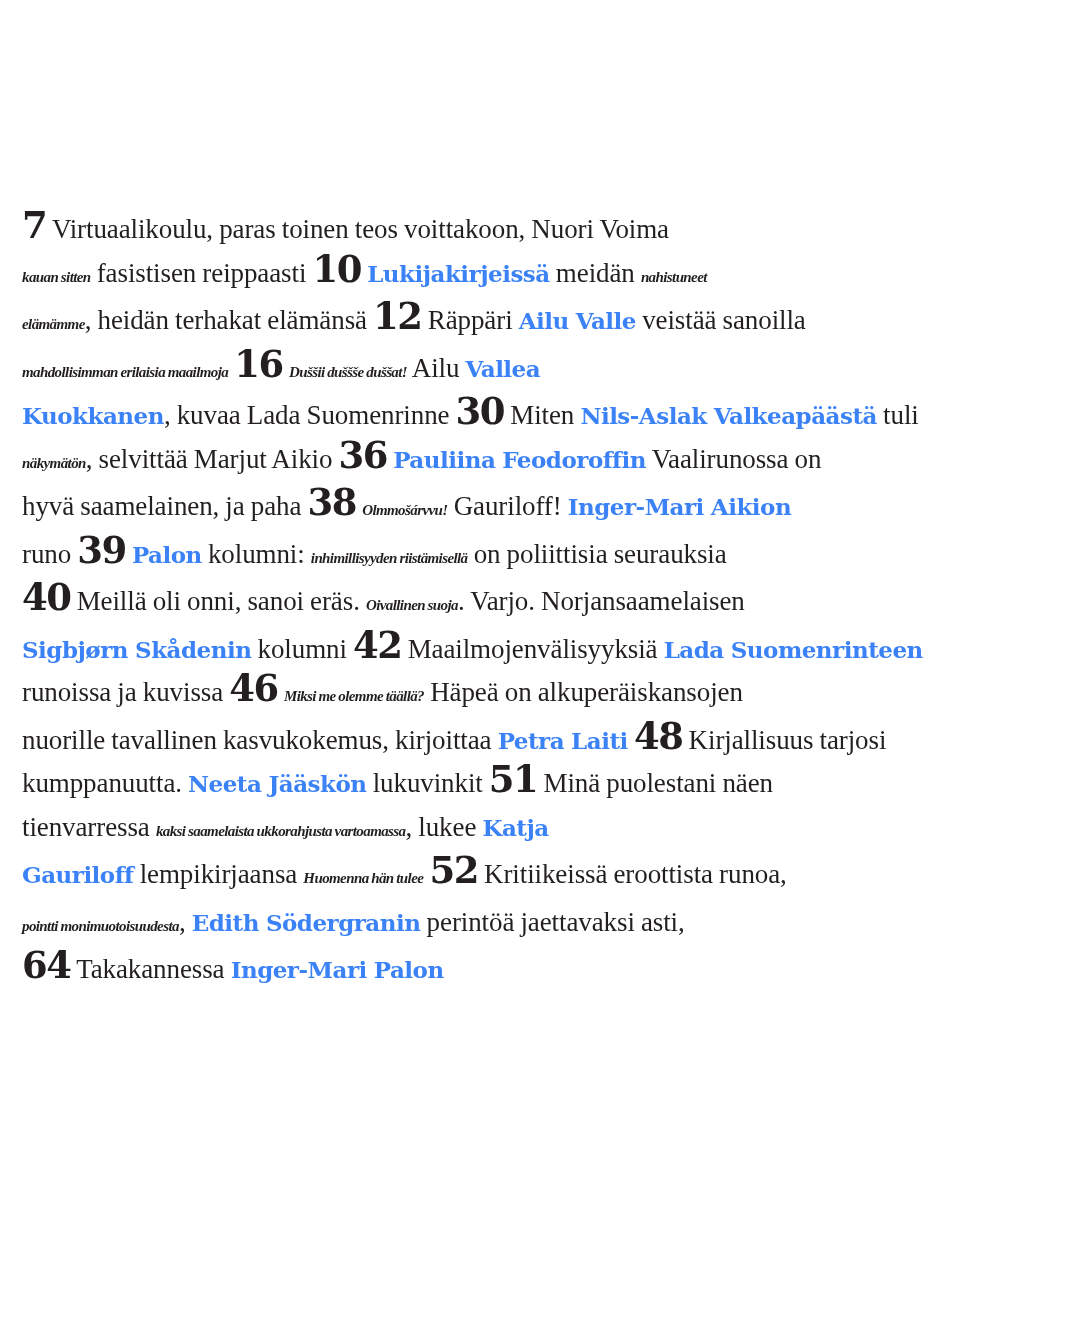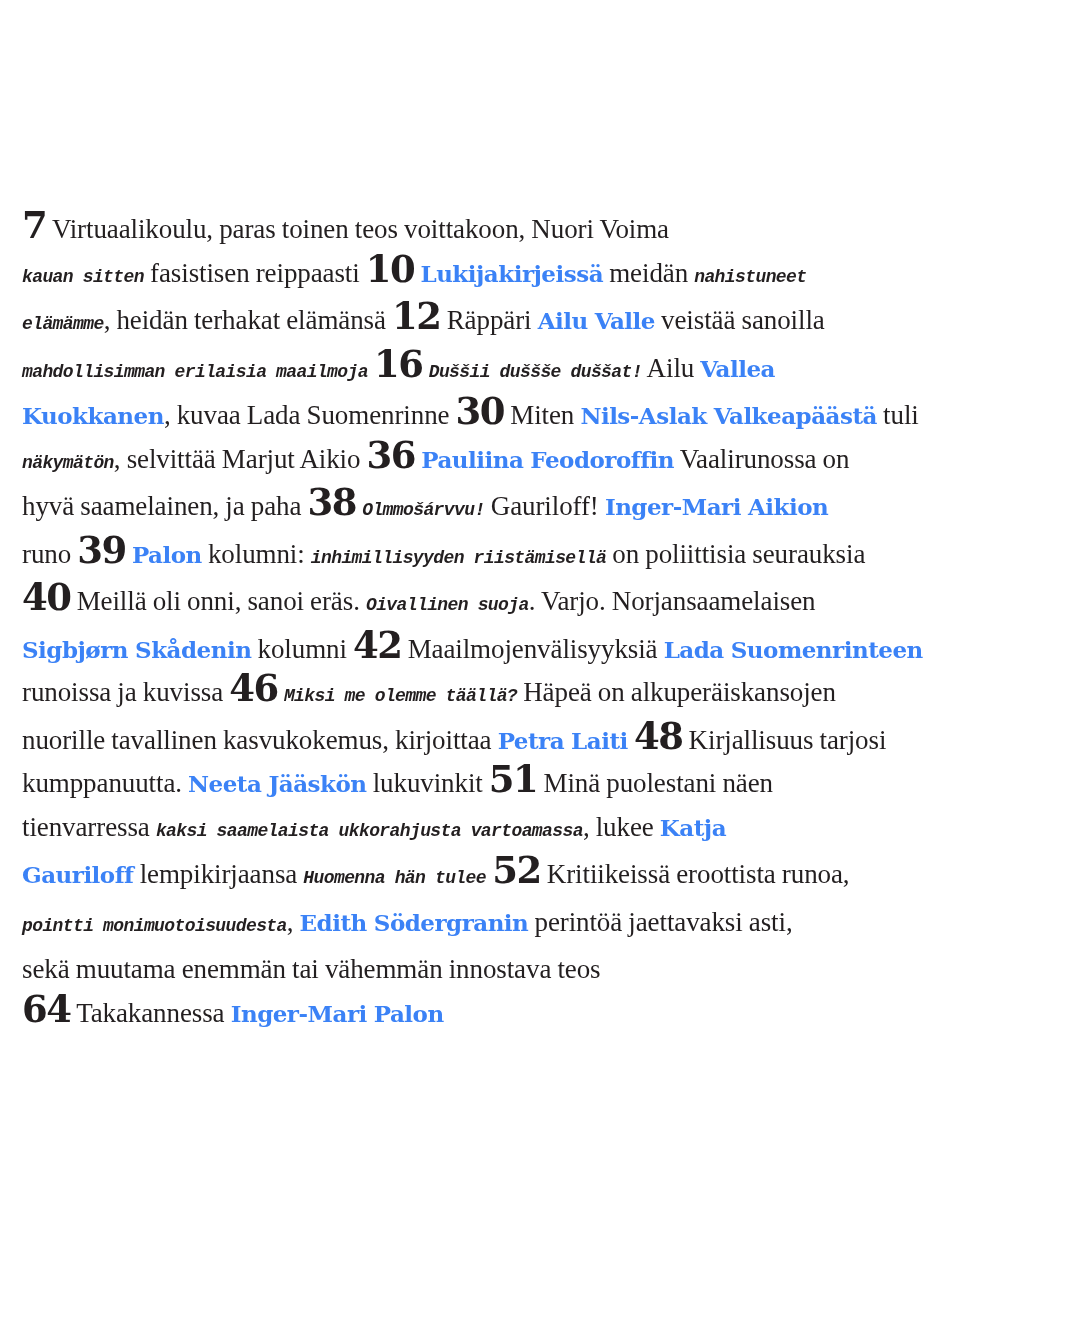--- a/index.html
+++ b/index.html
@@ -32,24 +32,24 @@
     .num {
       font-family: "DejaVu Serif", "Liberation Serif", serif;
       font-weight: bold;
       font-size: 37px;
       letter-spacing: -1.5px;
       color: #231f20;
       vertical-align: baseline;
       line-height: 0;
     }
     .em {
-      font-family: Liberation Mono, monospace;
+      font-family: Liberation Serif, serif;
       font-weight: bold;
       font-style: italic;
-      font-size: 18px;
+      font-size: 15px;
       letter-spacing: -0.6px;
       color: #231f20;
       text-align: center;
     }
     .link {
       font-family: "DejaVu Serif", "Liberation Serif", serif;
       font-weight: bold;
       font-size: 23px;
       letter-spacing: -0.5px;
       color: #3b82f6;
@@ -108,18 +108,15 @@
   <span class="line">
     <span class="txt">tienvarressa </span><span class="em">kaksi saamelaista ukkorahjusta vartoamassa</span><span class="txt">, lukee </span><a class="link">Katja</a>
   </span>
   <span class="line">
     <a class="link">Gauriloff</a><span class="txt"> lempikirjaansa </span><span class="em">Huomenna hän tulee</span><span class="txt"> </span><span class="num">52</span><span class="txt"> Kritiikeissä eroottista runoa,</span>
   </span>
   <span class="line">
     <span class="em">pointti monimuotoisuudesta</span><span class="txt">, </span><a class="link">Edith Södergranin</a><span class="txt"> perintöä jaettavaksi asti,</span>
   </span>
   <span class="line">
-    <span class="txt">sekä muutama enemmän tai vähemmän innostava teos</span>
-  </span>
-  <span class="line">
     <span class="num">64</span><span class="txt"> Takakannessa </span><a class="link">Inger-Mari Palon</a>
   </span>
 </div>
 
 </body></html>

